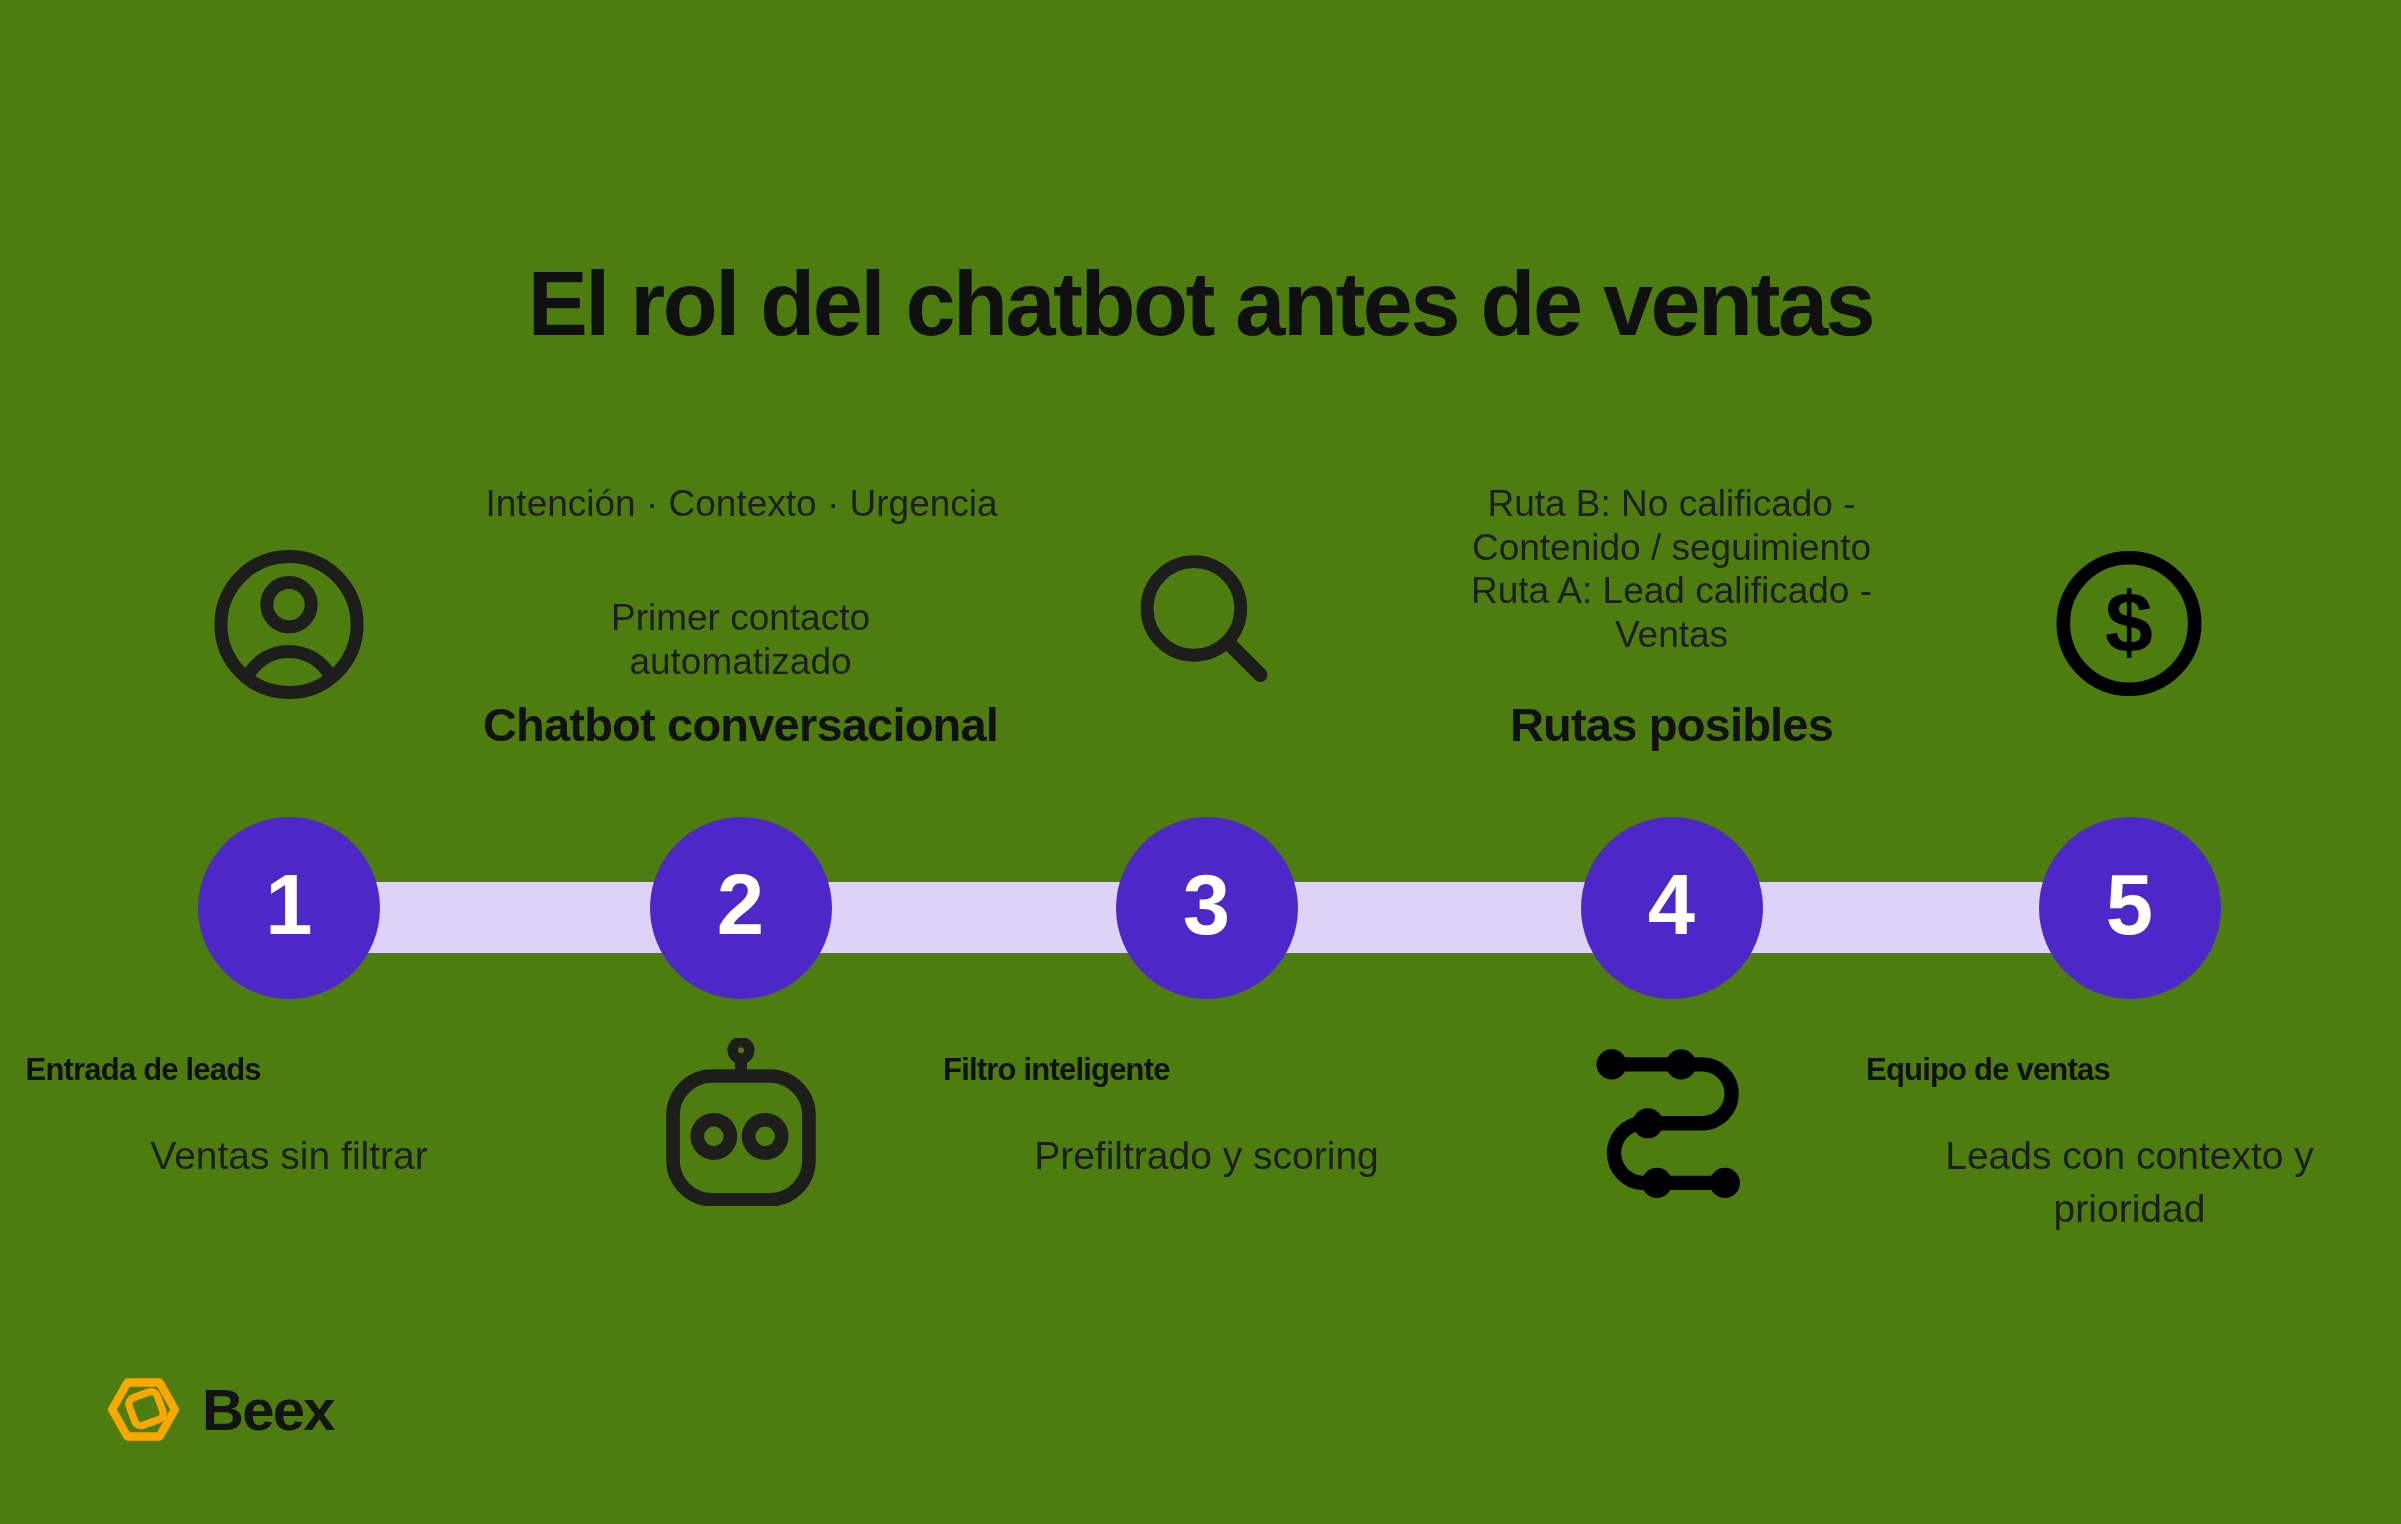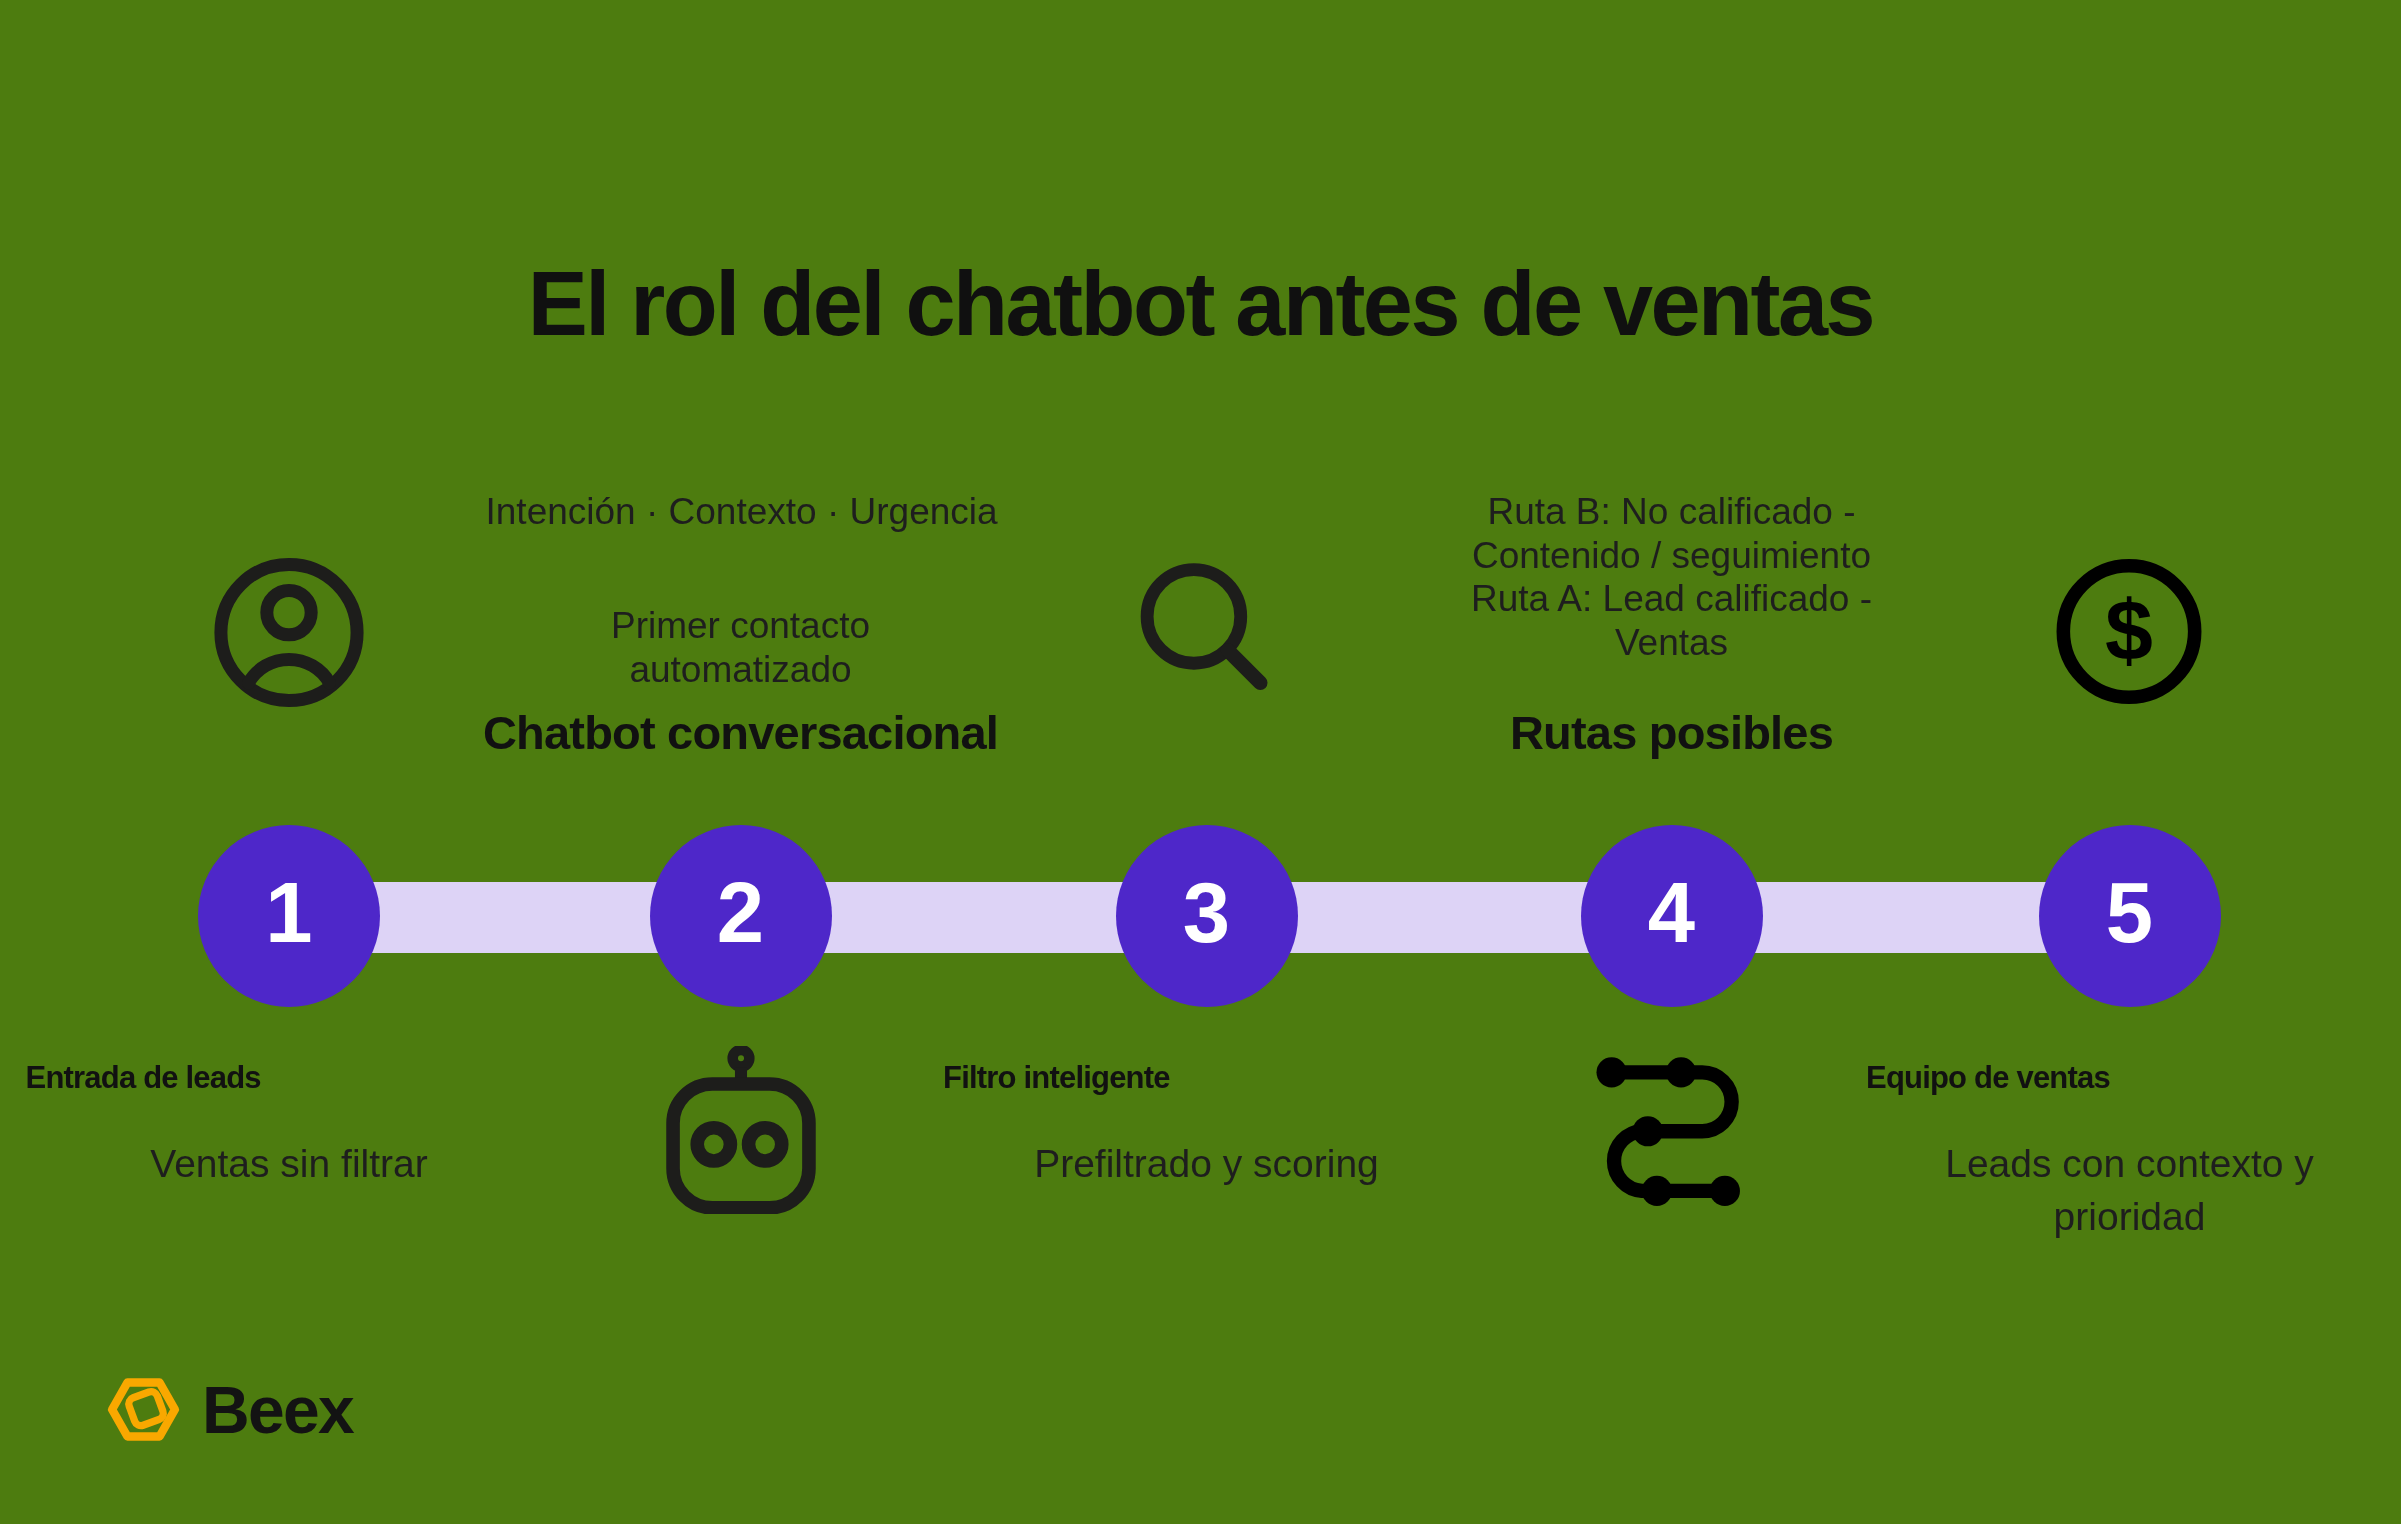--- a/index.html
+++ b/index.html
@@ -18,21 +18,21 @@
     color:#101010;
     margin:0;
   }
   .band{
     position:absolute;left:289px;top:882px;
     width:1841px;height:71px;
     background:#DDD3F6;
     z-index:1;
   }
   .col{
-    position:absolute;top:8px;height:1073px;width:527px;
+    position:absolute;top:0;height:1073px;width:527px;
     z-index:2;
   }
   .step-circle{
     position:absolute;left:50%;top:817px;transform:translateX(-50%);
     width:182px;height:182px;border-radius:50%;
     background:#4E27C9;
     display:flex;align-items:center;justify-content:center;
     z-index:3;
   }
   .step-number{
@@ -80,21 +80,21 @@
     position:absolute;left:50%;top:1130px;transform:translateX(-50%);
     width:403px;text-align:center;
     font-size:39px;line-height:1.35;color:#1e1e1e;
   }
   .logo{
     position:absolute;left:107px;top:1373px;
     display:flex;align-items:center;gap:22px;
   }
   .logo-hex{width:73px;height:73px;}
   .logo-text{
-    font-size:66px;font-weight:700;color:#131313;letter-spacing:-1.7px;
+    font-size:58px;font-weight:700;color:#131313;letter-spacing:-1.7px;
     line-height:1;
   }
   svg{display:block;}
 </style>
 </head>
 <body>
 
 <div class="canvas">
 
   <h1 class="title">El rol del chatbot antes de ventas</h1>

